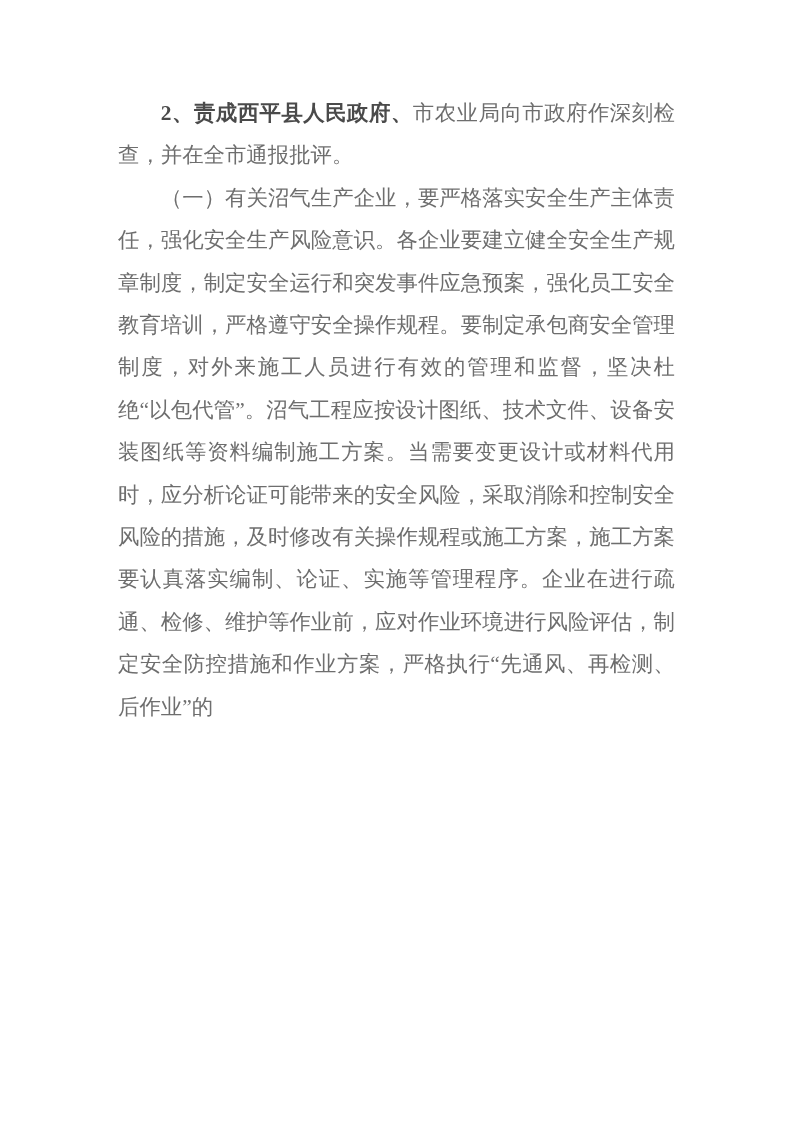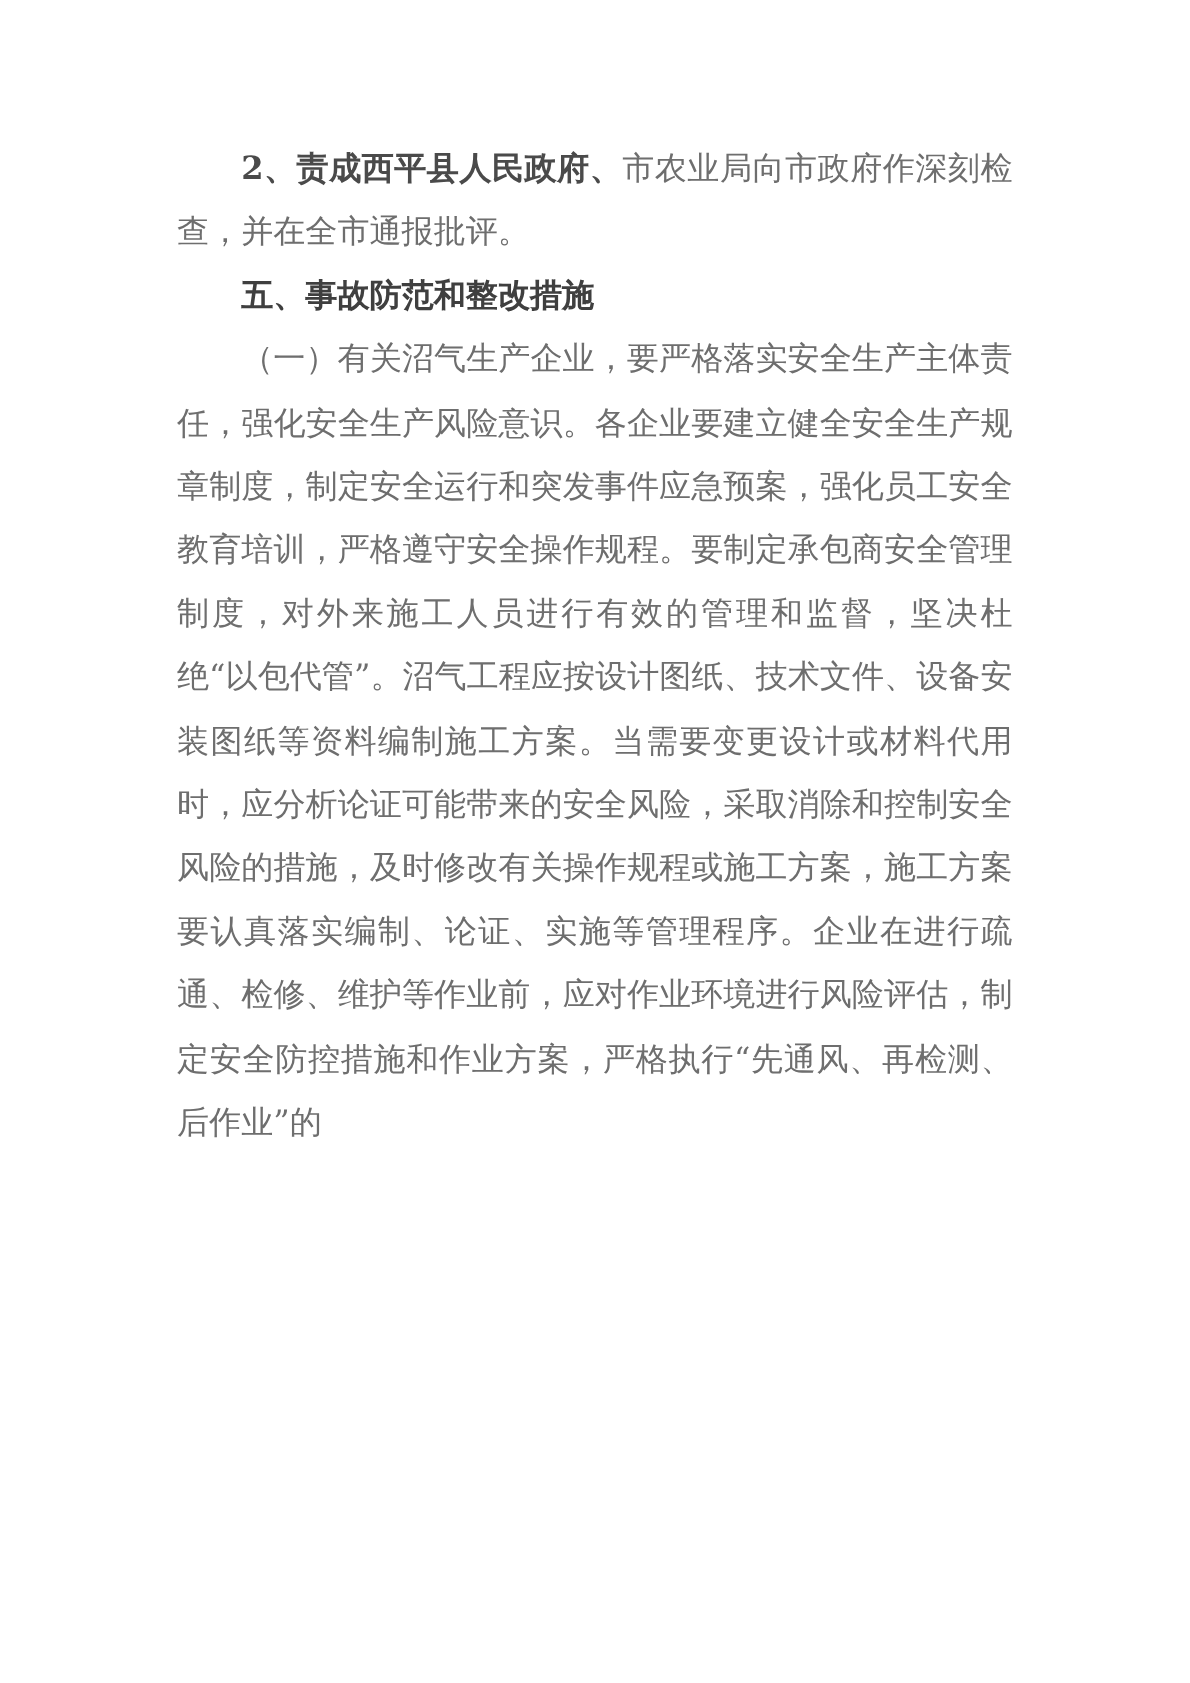--- a/index.html
+++ b/index.html
@@ -25,20 +25,21 @@
     margin: 0;
     padding: 0;
     text-indent: 2em;
     text-align: justify;
     text-justify: inter-character;
     font-size: 21.4px;
     line-height: 42.4px;
     color: #6e6e6e;
     letter-spacing: 0;
     word-break: break-all;
+    font-family: Liberation Serif, serif;
   }
   .text-block p.heading {
     font-family: "DejaVu Sans", "Liberation Sans", sans-serif;
     font-weight: bold;
     color: #3f3f3f;
     text-align: left;
   }
   .seg-normal {
     color: #6e6e6e;
     font-weight: normal;
@@ -51,16 +52,15 @@
     color: #3f3f3f;
     font-weight: bold;
   }
 </style>
 </head>
 <body>
 
 <div class="page">
   <div class="text-block" id="doc-body">
       <p class="body"><span class="seg-emphasis">2、责成西平县人民政府、</span><span class="seg-normal">市农业局向市政府作深刻检查，并在全市通报批评。</span></p>
-      <p class="heading"><span class="seg-heading">五、事故防范和整改措施</span></p>
       <p class="body"><span class="seg-normal">（一）有关沼气生产企业，要严格落实安全生产主体责任，强化安全生产风险意识。各企业要建立健全安全生产规章制度，制定安全运行和突发事件应急预案，强化员工安全教育培训，严格遵守安全操作规程。要制定承包商安全管理制度，对外来施工人员进行有效的管理和监督，坚决杜绝“以包代管”。沼气工程应按设计图纸、技术文件、设备安装图纸等资料编制施工方案。当需要变更设计或材料代用时，应分析论证可能带来的安全风险，采取消除和控制安全风险的措施，及时修改有关操作规程或施工方案，施工方案要认真落实编制、论证、实施等管理程序。企业在进行疏通、检修、维护等作业前，应对作业环境进行风险评估，制定安全防控措施和作业方案，严格执行“先通风、再检测、后作业”的</span></p>
     </div>
 </div>
 
 </body></html>

